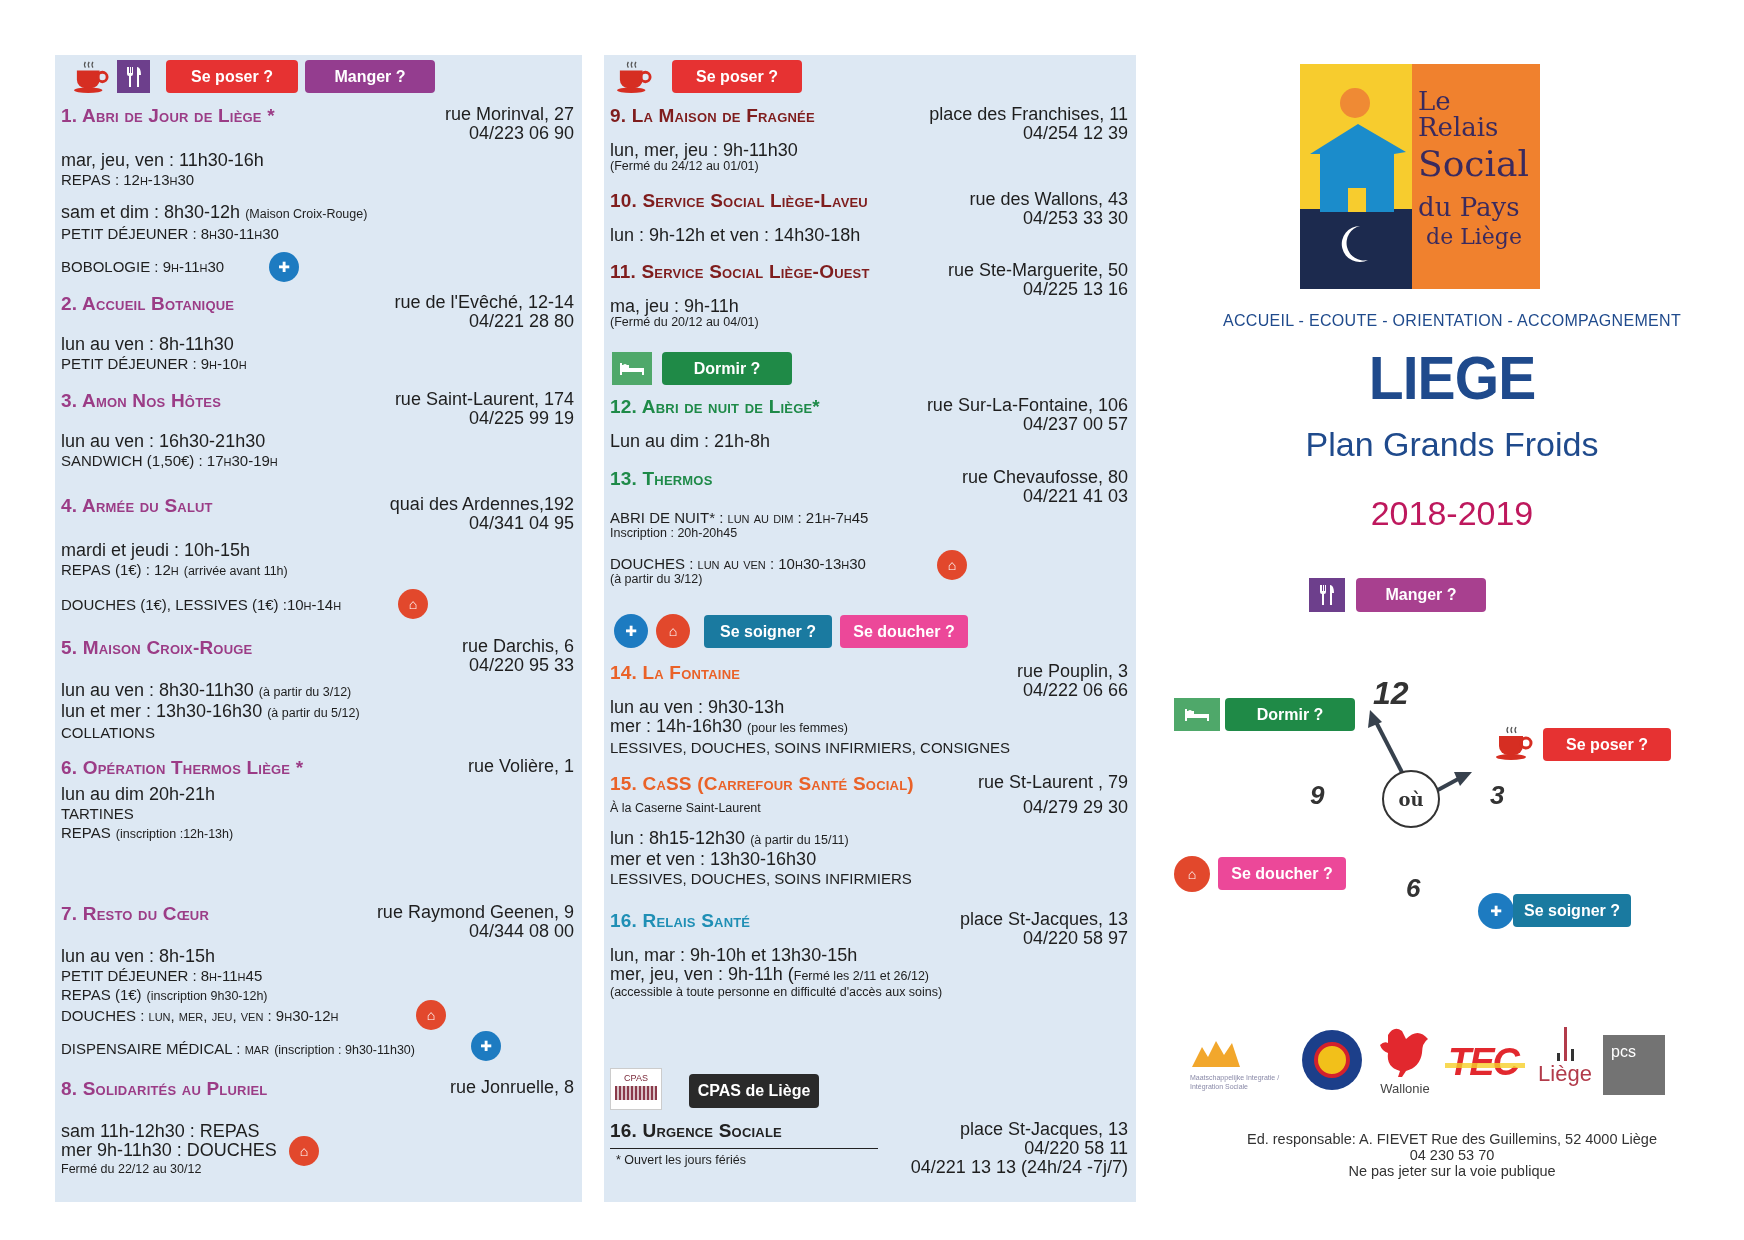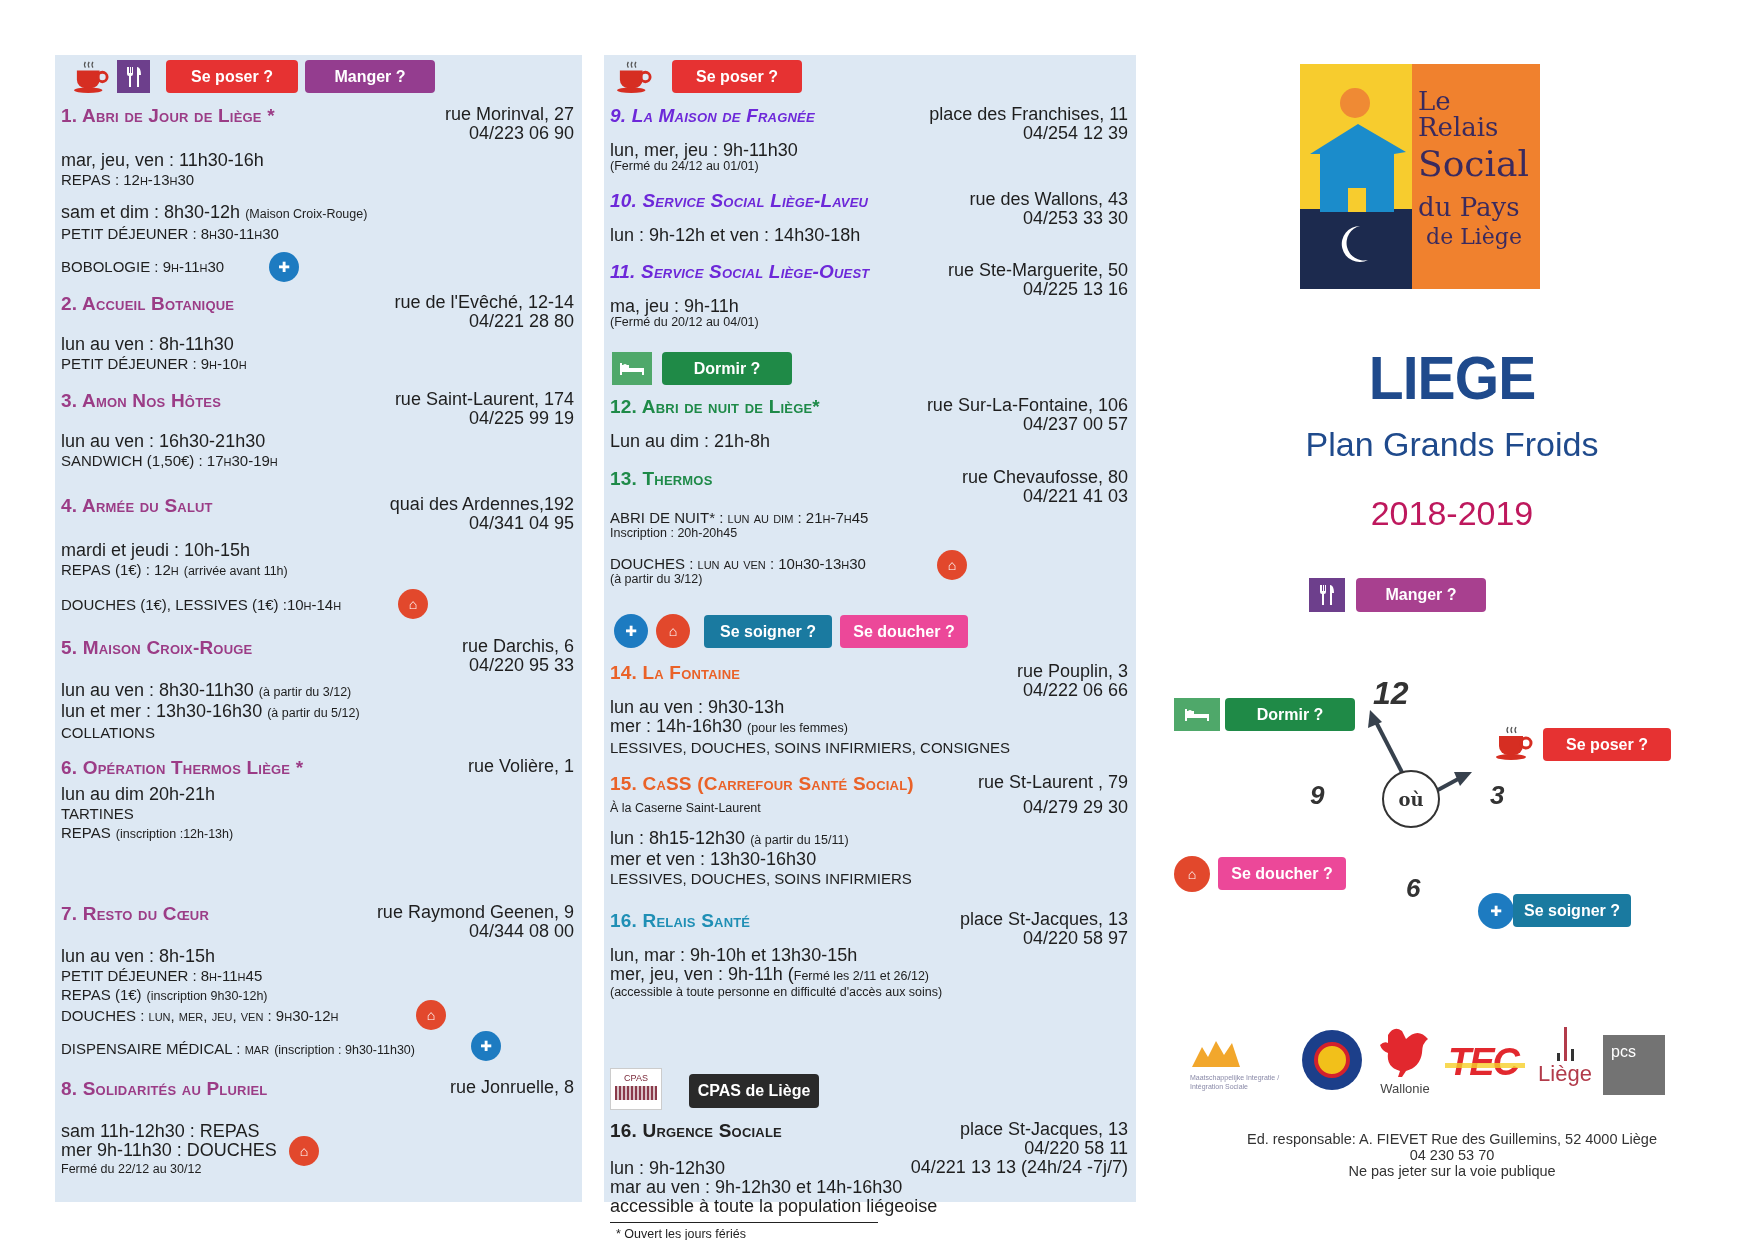--- a/index.html
+++ b/index.html
@@ -32,21 +32,21 @@
     position: absolute; width: 30px; height: 30px; border-radius: 50%; display: flex;
     align-items: center; justify-content: center; color: #fff; font-size: 14px; font-weight: bold;
   }
   .circ.red { background: #e2482c; }
   .circ.blue { background: #1d7bc1; }
   .entry { position: absolute; left: 6px; right: 8px; }
   .etitle {
     font-weight: bold; font-variant: small-caps; font-size: 19px; letter-spacing: 0.2px;
   }
   .c-purple { color: #9b3c86; }
-  .c-red { color: #6d28d9; font-style: italic; }
+  .c-red { color: #7f1d1d; }
   .c-green { color: #1e8a48; }
   .c-orange { color: #ea6228; }
   .c-teal { color: #1f8fb5; }
   .c-black { color: #222; }
   .addr {
     position: absolute; right: 0; top: 0; text-align: right; font-size: 18px; line-height: 19px;
   }
   .line { font-size: 18px; line-height: 19px; }
   .sc { font-variant: small-caps; font-size: 15px; }
   .small { font-size: 12.5px; }
@@ -311,25 +311,20 @@
     <div style="margin:3px 4px 0; height:14px; background:repeating-linear-gradient(90deg,#8a3a4a 0 2px,#d9c3c7 2px 4px);"></div>
   </div>
   <div class="tag dark" style="left:85px; top:1019px; width:130px; height:34px;">CPAS de Liège</div>
 
   <div class="entry" style="top:1065px;">
     <div class="etitle c-black">16. Urgence Sociale</div>
     <div class="addr">
       <div>place St-Jacques, 13</div>
       <div>04/220 58 11</div>
       <div>04/221 13 13  (24h/24 -7j/7)</div>
-    </div>
-    <div style="margin-top:17px;">
-      <div class="line">lun : 9h-12h30</div>
-      <div class="line">mar au ven : 9h-12h30 et 14h-16h30</div>
-      <div class="line">accessible à toute la population liégeoise</div>
     </div>
     <div style="width:268px; border-top:1.5px solid #222; margin-top:6px;"></div>
     <div class="small" style="margin-top:4px; margin-left:6px;">* Ouvert les jours fériés</div>
   </div>
 </div>
 
 <div id="right-col">
 
   <div class="abs" style="left:140px; top:64px; width:240px; height:225px;">
     <div class="abs" style="left:0; top:0; width:112px; height:145px; background:#f7cc2e;"></div>
@@ -344,20 +339,21 @@
       <path d="M22 2 A18 18 0 1 0 30 36 A13 13 0 1 1 22 2 Z" fill="#fff"></path>
     </svg>
     <div class="abs" style="left:118px; top:24px; width:118px; font-family:'DejaVu Serif', serif; color:#3a2a5e; line-height:1;">
       <div style="font-size:26px;">Le Relais</div>
       <div style="font-size:36px; margin-top:6px;">Social</div>
       <div style="font-size:26px; margin-top:12px;">du Pays</div>
       <div style="font-size:22px; margin-top:6px; text-align:center; padding-right:6px;">de Liège</div>
     </div>
   </div>
 
+  <div class="ctr" style="top:312px; font-size:16px; color:#1f4a8c; letter-spacing:0.3px;">ACCUEIL - ECOUTE - ORIENTATION - ACCOMPAGNEMENT</div>
   <div class="ctr" style="top:342px; font-size:62px; font-weight:bold; color:#1f4a8c; letter-spacing:-1px; transform:scaleX(0.92);">LIEGE</div>
   <div class="ctr" style="top:425px; font-size:34px; color:#1f4a8c;">Plan Grands Froids</div>
   <div class="ctr" style="top:494px; font-size:34px; color:#be185d;">2018-2019</div>
 
   <div class="iconbox purple" style="left:149px; top:578px; width:36px; height:34px;">
     <svg width="20" height="22" viewBox="0 0 20 22">
         <path d="M3 1v7a2 2 0 0 0 2 2v11h2V10a2 2 0 0 0 2-2V1H8v6H7V1H6v6H5V1zM13 1c3 0 4 4 4 8h-2v12h-2z" fill="#fff"></path>
       </svg>
   </div>
   <div class="tag" style="left:196px; top:578px; width:130px; height:34px; background:#a8408f;">Manger ?</div>

